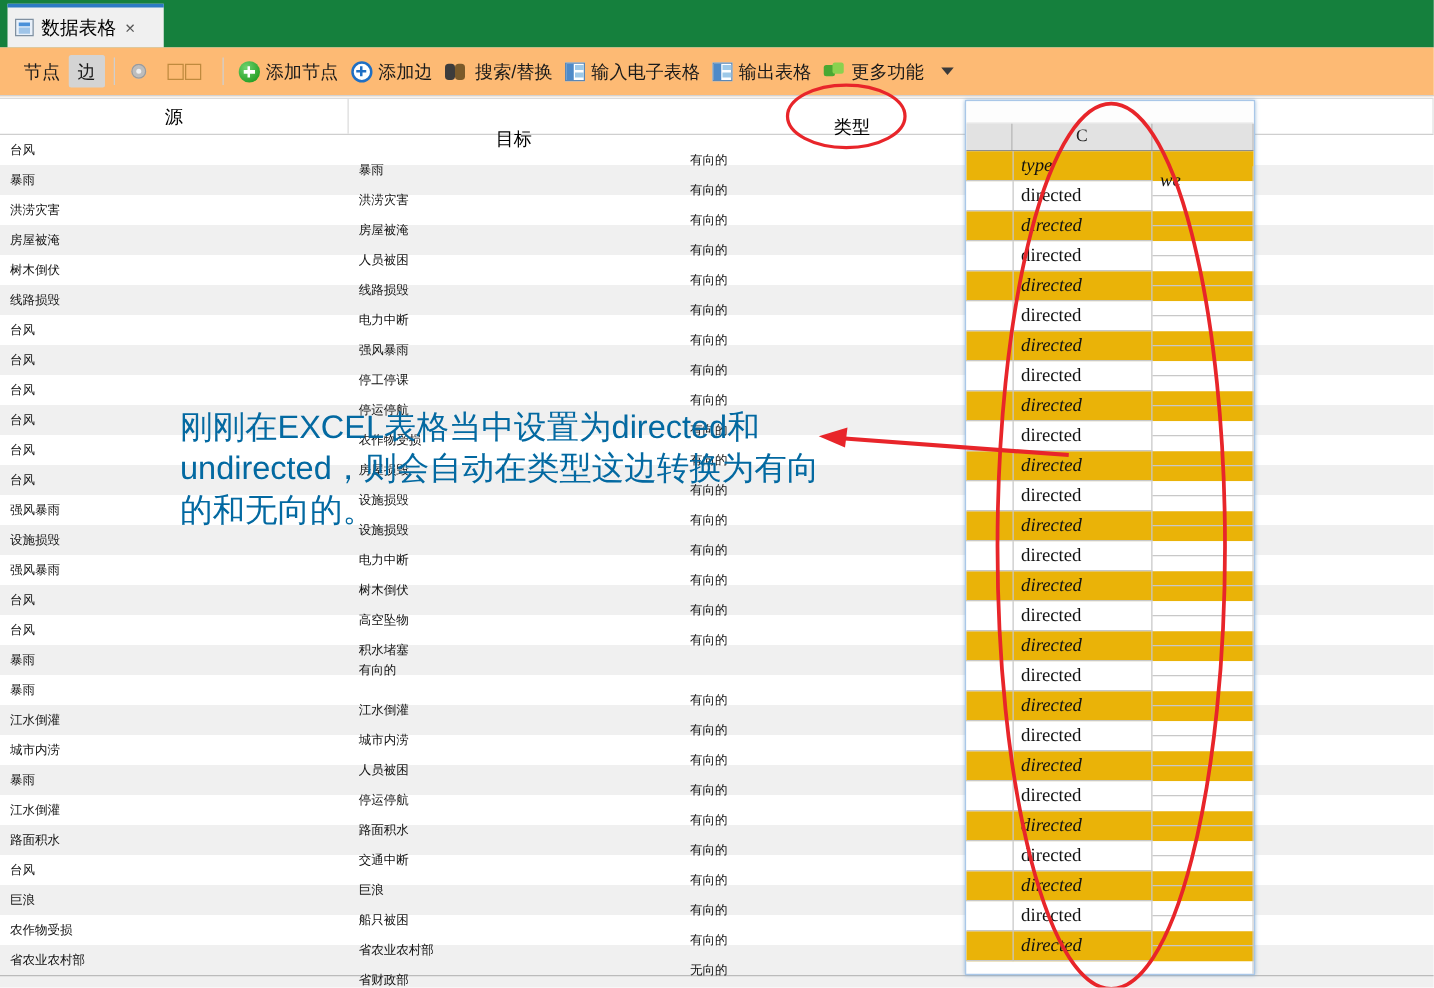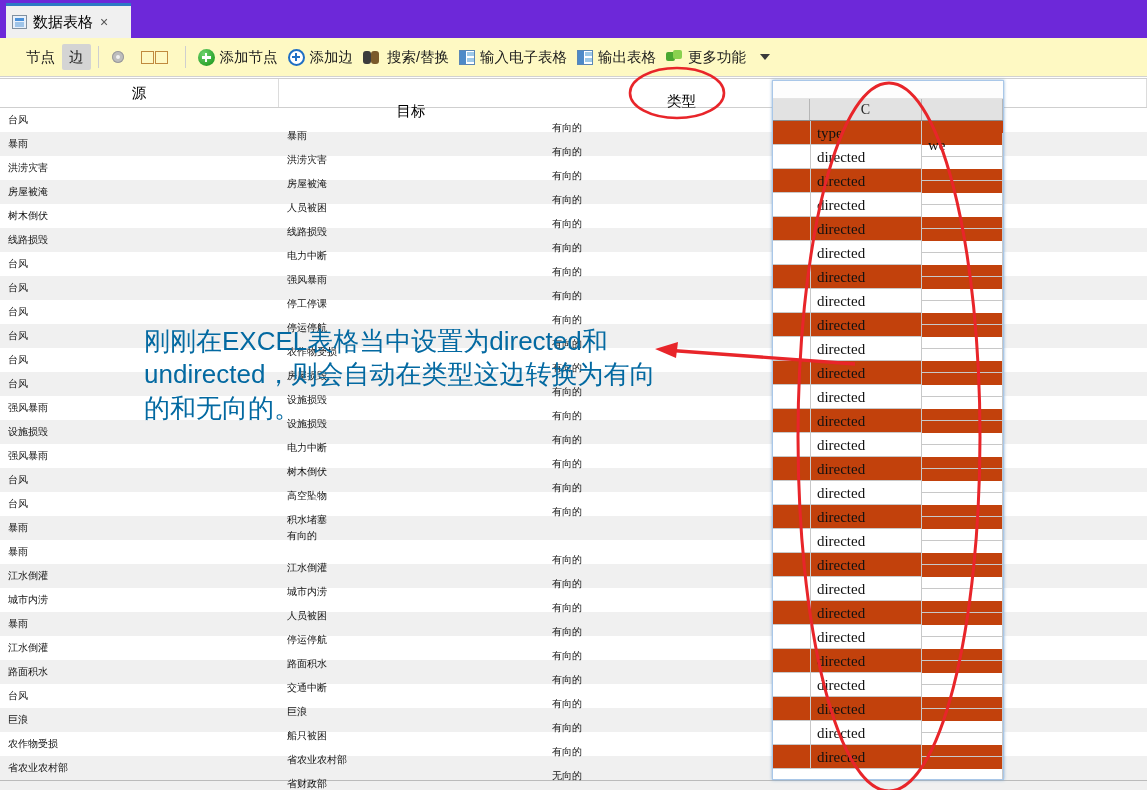--- a/index.html
+++ b/index.html
@@ -8,21 +8,21 @@
     width: 1147px; height: 790px;
     font-family: "Liberation Sans", "DejaVu Sans", sans-serif;
     background: #ffffff;
     overflow: hidden;
     position: relative;
   }
 
   
   #tabbar {
     position: absolute; left: 0; top: 0; width: 1147px; height: 38px;
-    background: #6d28d9;
+    background: #15803d;
   }
   #tab {
     position: absolute; left: 6px; top: 3px; width: 125px; height: 35px;
     background: #f0f0f0;
     border-top: 3px solid #2d7ac4;
     display: flex; align-items: center; padding: 0 6px;
   }
   #tab .tab-icon {
     width: 15px; height: 14px; margin-right: 6px;
     background: #e8f0fa; border: 1px solid #8090a0;
@@ -38,23 +38,23 @@
   }
   #tab .tab-label { font-size: 15px; color: #000; white-space: nowrap; }
   #tab .tab-close {
     margin-left: 7px; font-size: 14px; color: #555; cursor: pointer;
     line-height: 1;
   }
 
   
   #toolbar {
     position: absolute; left: 0; top: 38px; width: 1147px; height: 39px;
-    background: #fef9c3;
+    background: #fdba74;
     border-bottom: 1px solid #d2d2d2;
-    display: flex; align-items: center; padding-left: 19px;
+    display: flex; align-items: center; padding-left: 12px;
   }
   .tb-item {
     display: flex; align-items: center; height: 26px;
     padding: 0 5px; font-size: 14.5px; color: #1a1a1a; white-space: nowrap;
     cursor: default;
   }
   .tb-item.toggle { padding: 0 7px; }
   .tb-item.active { background: #d4d4d4; border-radius: 2px; }
   .tb-sep {
     width: 1px; height: 22px; background: #cfcfcf; margin: 0 7px;
@@ -181,21 +181,21 @@
   #excel .x-colhdr { display: flex; height: 22px; background: #e2e2e2;
     border-bottom: 1px solid #8d8d8d; }
   #excel .x-colhdr .xh {
     display: flex; align-items: center; justify-content: center;
     font-size: 14px; color: #222; border-right: 1px solid #b6b6b6;
   }
   .xc-a { width: 50px; }
   .xc-c { width: 152px; }
   .xc-d { width: 110px; }
   #excel .x-row { display: flex; height: 24px; align-items: center; }
-  #excel .x-row.odd { background: #c2410c; }
+  #excel .x-row.odd { background: #eab308; font-style: italic; }
   #excel .x-row.even { background: #ffffff; }
   #excel .x-cell {
     height: 24px; line-height: 24px; font-size: 15px; color: #111;
     border-right: 1px solid #c8c8c8; border-bottom: 1px solid #c8c8c8;
     padding-left: 6px; overflow: hidden; white-space: nowrap;
   }
   #excel .x-cell.a { width: 50px; }
   #excel .x-cell.c { width: 152px; }
   #excel .x-cell.d { width: 110px; margin-top: 24px; }
 

